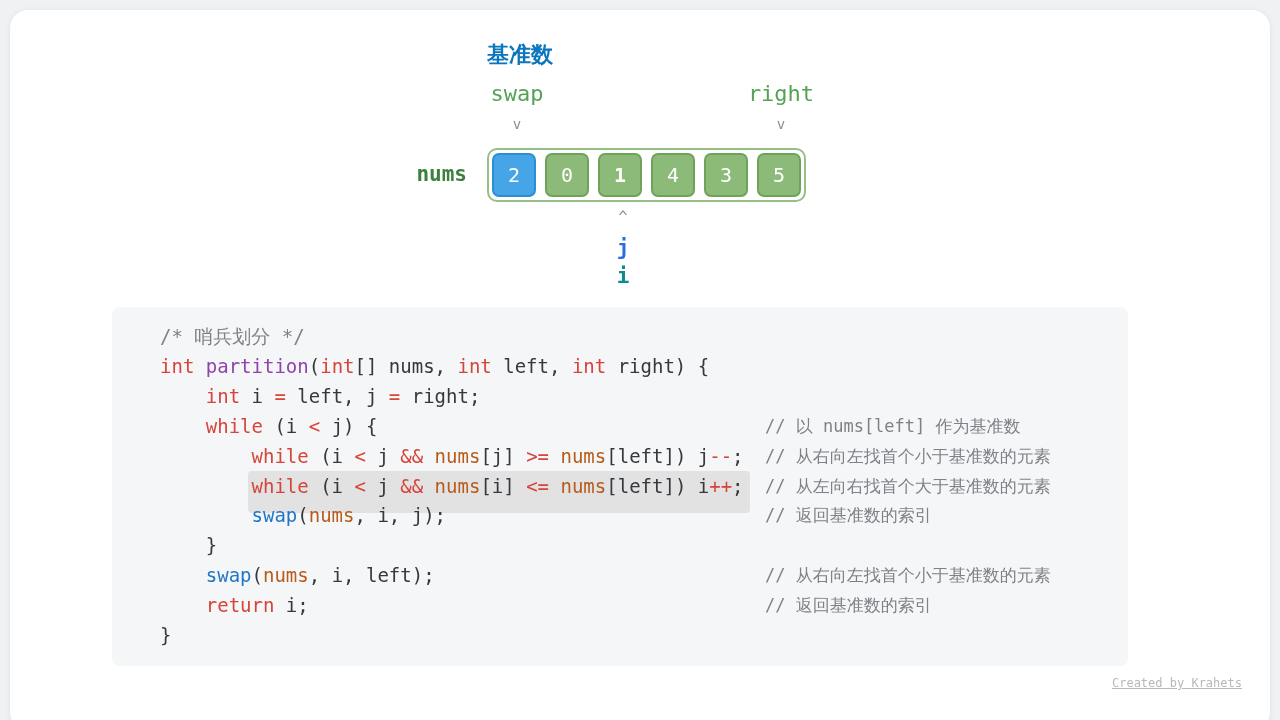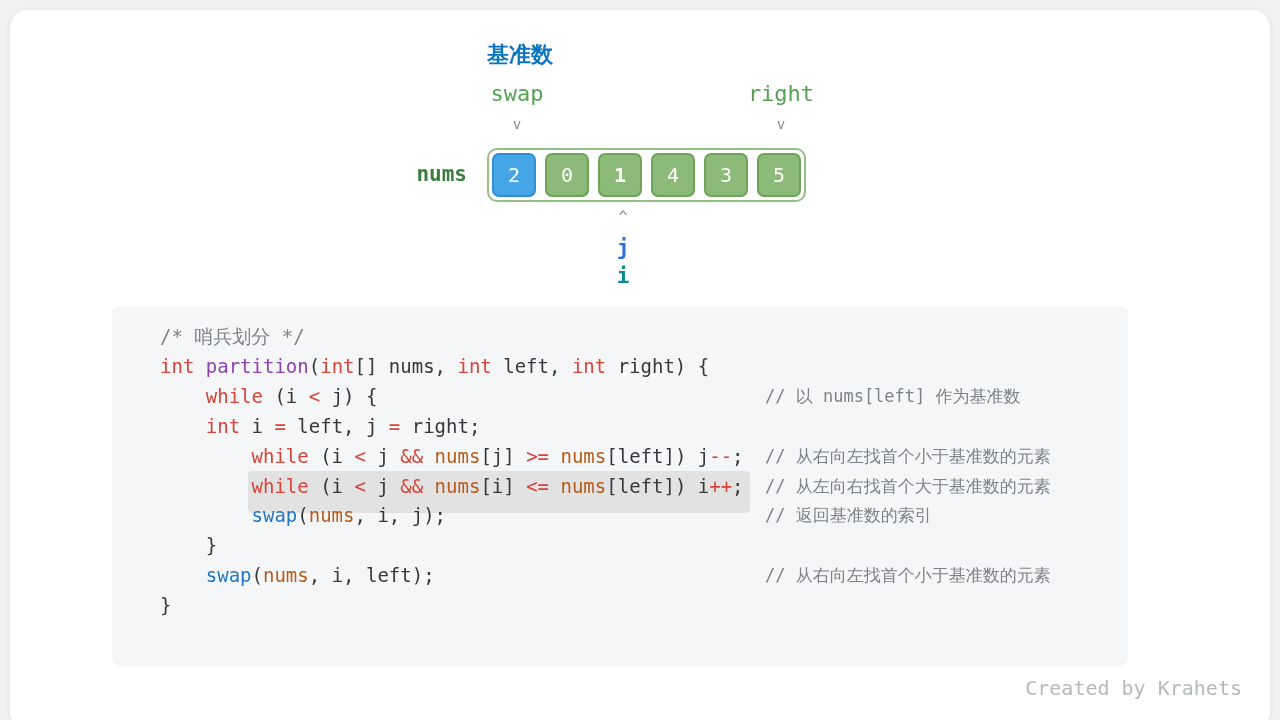--- a/index.html
+++ b/index.html
@@ -50,21 +50,21 @@
   .tk-f { color:var(--func); }
   .tk-c { color:var(--call); }
   .tk-v { color:var(--var); }
   .tk-m { color:var(--comment); }
   .inline-comment { position:absolute; left:605px; top:0; white-space:pre;
     font-size:17px; color:var(--comment); }
   .hl { background:var(--highlight); border-radius:4px;
     padding:4px 6px 16px 4px; margin:-4px -6px -5px -4px; }
 
   .watermark { right:28px; top:666px; font-family:"DejaVu Sans Mono", monospace;
-    font-size:20px; color:var(--watermark); }
+    font-size:12px; color:var(--watermark);text-decoration:underline; }
 </style>
 </head>
 <body>
 
 <div class="card">
 
   <div class="abs pivot-label">基准数</div>
 
   <div class="abs ptr left">swap</div>
   <div class="abs ptr right">right</div>
@@ -83,24 +83,25 @@
       <div class="cell normal">5</div>
     </div>
 
   <div class="abs arrow up">^</div>
   <div class="abs ij j-label">j</div>
   <div class="abs ij i-label">i</div>
 
   <div class="abs code-block" id="code">
       <div class="code-line"><span><span class="tk-m">/* 哨兵划分 */</span></span></div>
       <div class="code-line"><span><span class="tk-k">int</span><span class="tk-p"> </span><span class="tk-f">partition</span><span class="tk-p">(</span><span class="tk-k">int</span><span class="tk-p">[] nums, </span><span class="tk-k">int</span><span class="tk-p"> left, </span><span class="tk-k">int</span><span class="tk-p"> right) {</span></span></div>
+      <div class="code-line"><span><span class="tk-p">    </span><span class="tk-k">int</span><span class="tk-p"> i </span><span class="tk-k">=</span><span class="tk-p"> left, j </span><span class="tk-k">=</span><span class="tk-p"> right;</span></span></div>
       <div class="code-line"><span><span class="tk-p">    </span><span class="tk-k">while</span><span class="tk-p"> (i </span><span class="tk-k">&lt;</span><span class="tk-p"> j) {</span></span><span class="inline-comment">// 以 nums[left] 作为基准数</span></div>
-      <div class="code-line"><span><span class="tk-p">    </span><span class="tk-k">int</span><span class="tk-p"> i </span><span class="tk-k">=</span><span class="tk-p"> left, j </span><span class="tk-k">=</span><span class="tk-p"> right;</span></span></div>
       <div class="code-line"><span><span class="tk-p">        </span><span class="tk-k">while</span><span class="tk-p"> (i </span><span class="tk-k">&lt;</span><span class="tk-p"> j </span><span class="tk-k">&amp;&amp;</span><span class="tk-p"> </span><span class="tk-v">nums</span><span class="tk-p">[j] </span><span class="tk-k">&gt;=</span><span class="tk-p"> </span><span class="tk-v">nums</span><span class="tk-p">[left]) j</span><span class="tk-k">--</span><span class="tk-p">;</span></span><span class="inline-comment">// 从右向左找首个小于基准数的元素</span></div>
       <div class="code-line"><span><span class="tk-p">        </span><span class="hl"><span class="tk-k">while</span><span class="tk-p"> (i </span><span class="tk-k">&lt;</span><span class="tk-p"> j </span><span class="tk-k">&amp;&amp;</span><span class="tk-p"> </span><span class="tk-v">nums</span><span class="tk-p">[i] </span><span class="tk-k">&lt;=</span><span class="tk-p"> </span><span class="tk-v">nums</span><span class="tk-p">[left]) i</span><span class="tk-k">++</span><span class="tk-p">;</span></span></span><span class="inline-comment">// 从左向右找首个大于基准数的元素</span></div>
       <div class="code-line"><span><span class="tk-p">        </span><span class="tk-c">swap</span><span class="tk-p">(</span><span class="tk-v">nums</span><span class="tk-p">, i, j);</span></span><span class="inline-comment">// 返回基准数的索引</span></div>
       <div class="code-line"><span><span class="tk-p">    }</span></span></div>
       <div class="code-line"><span><span class="tk-p">    </span><span class="tk-c">swap</span><span class="tk-p">(</span><span class="tk-v">nums</span><span class="tk-p">, i, left);</span></span><span class="inline-comment">// 从右向左找首个小于基准数的元素</span></div>
+      <div class="code-line"><span><span class="tk-p">    </span><span class="tk-k">return</span><span class="tk-p"> i;</span></span><span class="inline-comment">// 返回基准数的索引</span></div>
       <div class="code-line"><span><span class="tk-p">}</span></span></div>
     </div>
 
   <div class="abs watermark">Created by Krahets</div>
 </div>
 
 </body></html>

